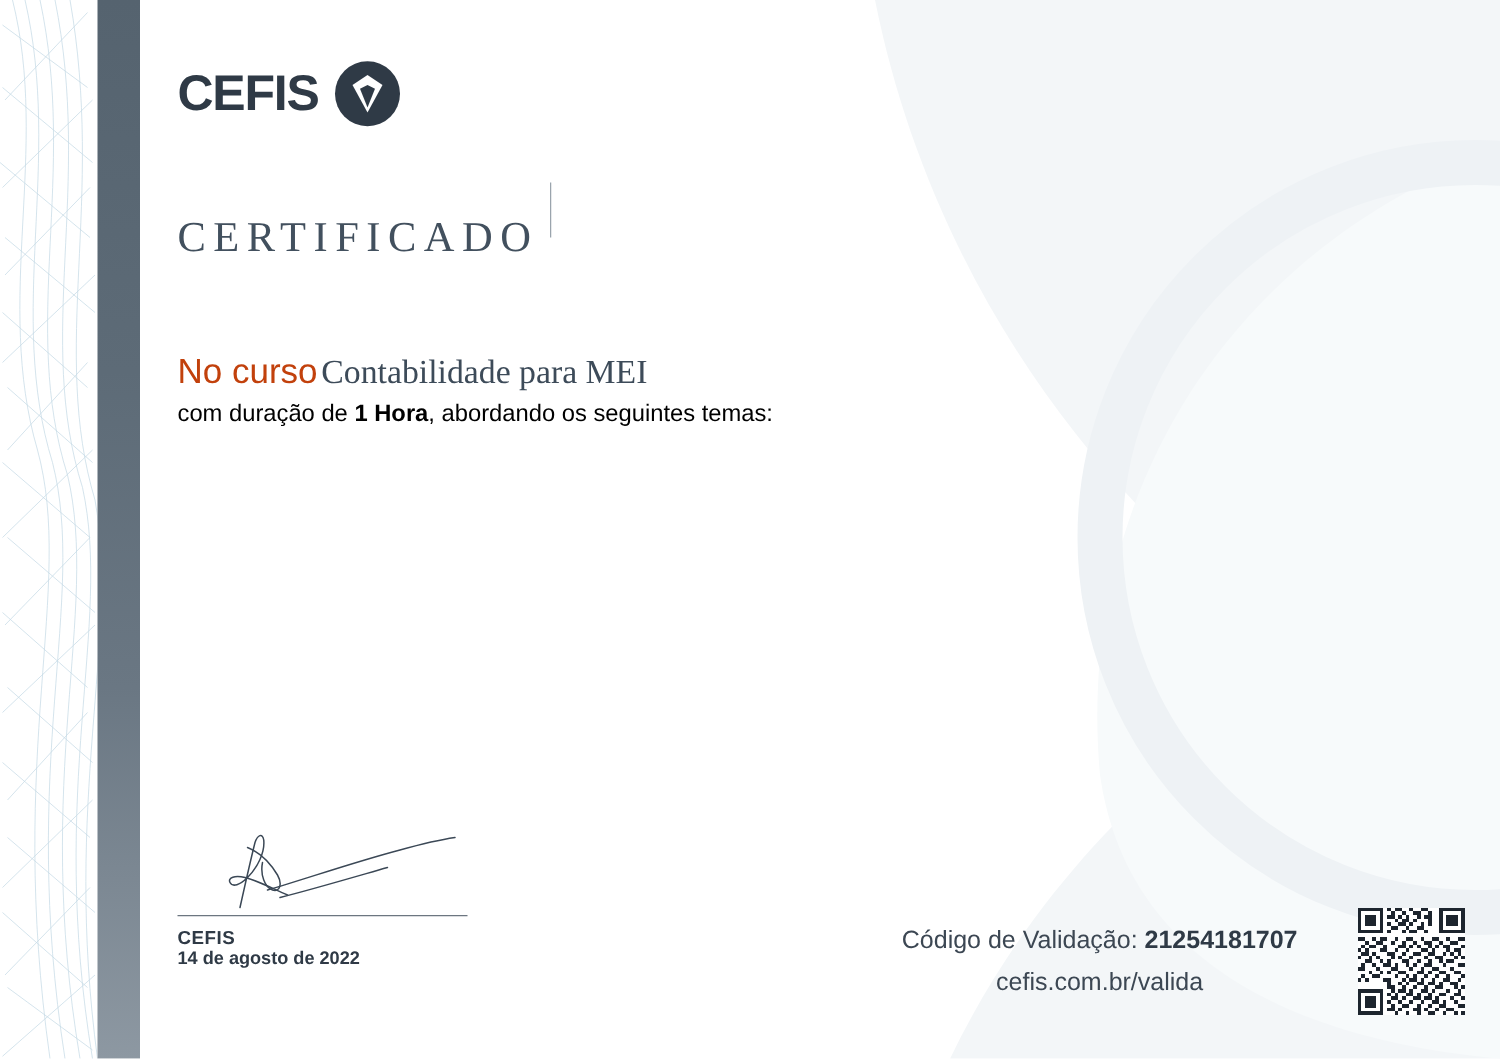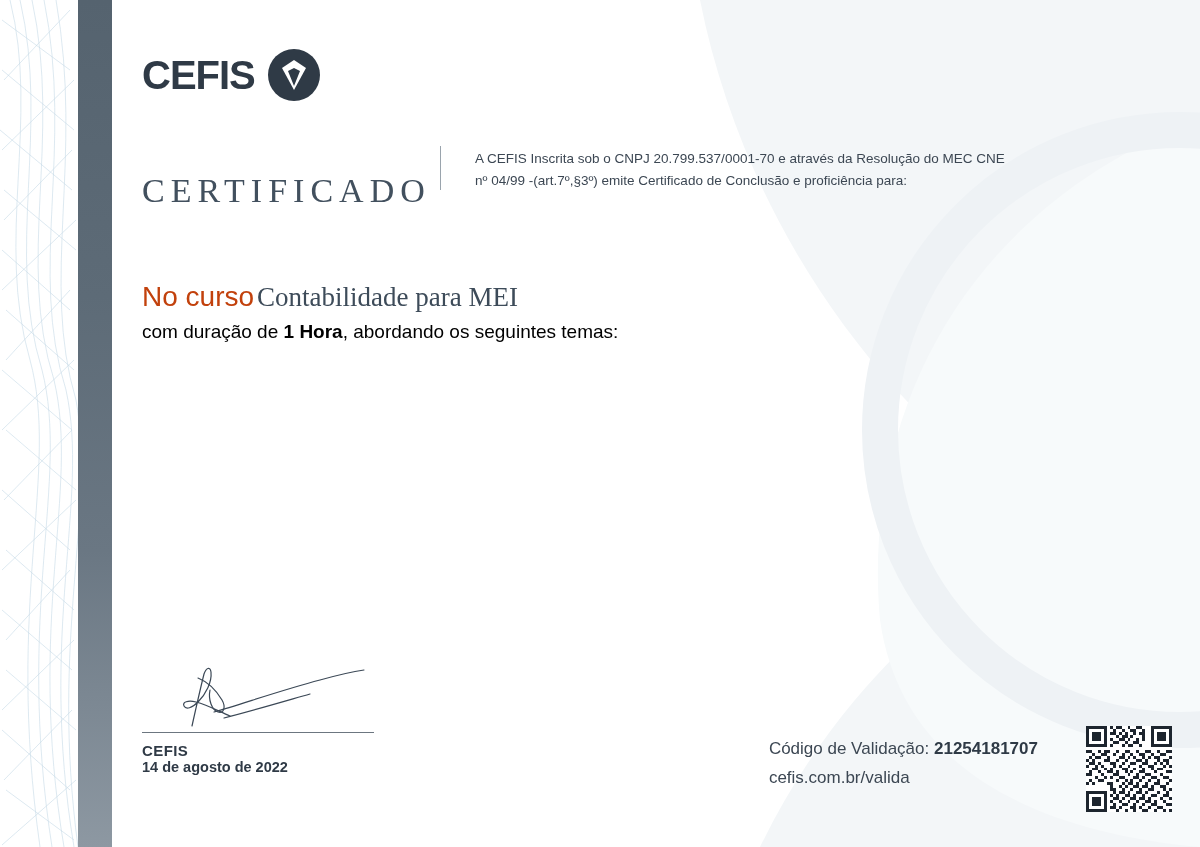--- a/index.html
+++ b/index.html
@@ -194,22 +194,22 @@
     font-size: 14.5px;
     font-weight: bold;
     color: #2f3a46;
   }
 
   
   .validation {
     position: absolute;
     right: 162px;
     top: 735px;
-    text-align: left;
-    font-size: 17px;
+    text-align: center;
+    font-size: 20px;
     color: #3c4753;
     line-height: 1.7;
   }
   .validation b { font-weight: bold; color: #2f3a46; }
   .validation .url { display: block; }
 
   .qr {
     position: absolute;
     right: 28px;
     top: 726px;
@@ -280,21 +280,20 @@
       <svg class="logo-mark" viewBox="0 0 54 54">
         <circle cx="27" cy="27" r="26" fill="#2f3a46"></circle>
         <path d="M27 12 L39 20 L27 42 L15 20 Z" fill="#ffffff"></path>
         <path d="M27 20 L33 23 L27 38 L21 23 Z" fill="#2f3a46"></path>
       </svg>
     </div>
 
     <div class="heading-row">
       <div class="cert-word">CERTIFICADO</div>
       <div class="divider"></div>
-      <div class="cnpj-block">A CEFIS Inscrita sob o CNPJ 20.799.537/0001-70 e através da Resolução do MEC CNE nº 04/99 -(art.7º,§3º) emite Certificado de Conclusão e proficiência para:</div>
     </div>
 
 
     <div class="course-line">
       <span class="course-prefix">No curso</span><span class="course-name">Contabilidade para MEI</span>
     </div>
 
     <div class="duration-line">
       <span>com duração de</span>
       <b>1 Hora</b><span>, abordando os seguintes temas:</span>

